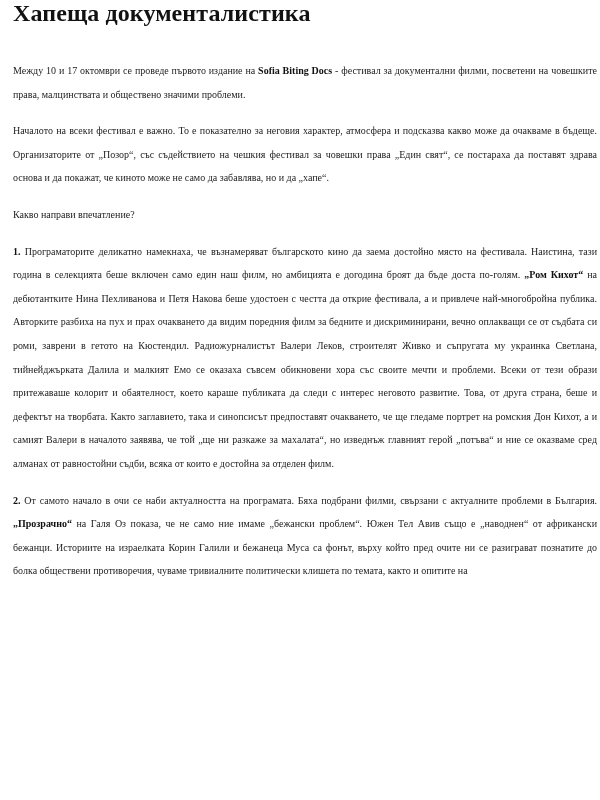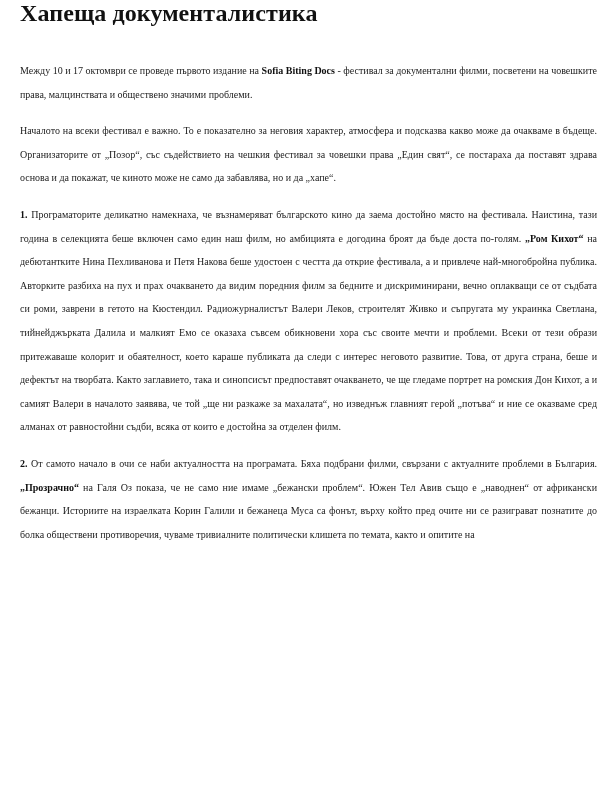--- a/index.html
+++ b/index.html
@@ -1,21 +1,21 @@
 <!DOCTYPE html>
 <html><head>
 <meta charset="utf-8">
 <style>
   html, body { margin: 0; padding: 0; background: #ffffff; }
   body {
     width: 600px; height: 800px; overflow: hidden;
     font-family: "Liberation Serif", "DejaVu Serif", serif;
     color: #1a1a1a;
   }
-  .page { padding: 0 3px 0 20px; box-sizing: border-box; width: 600px; }
+  .page { padding: 0 3px 0 13px; box-sizing: border-box; width: 600px; }
   h1 {
     font-family: "Liberation Serif", serif;
     font-size: 24px; font-weight: bold; margin: 0; padding-top: 0;
     line-height: 26px; letter-spacing: 0.1px; color: #111;
   }
   p {
     margin: 0; font-size: 10px; line-height: 23.6px;
     text-align: justify; color: #222;
   }
   .p1 { margin-top: 33px; }
@@ -29,20 +29,23 @@
   <h1>Хапеща документалистика</h1>
 
   <p class="p1">
     <span>Между 10 и 17 октомври се проведе първото издание на </span><b>Sofia Biting Docs</b><span> - фестивал за документални филми, посветени на човешките права, малцинствата и обществено значими проблеми.</span>
   </p>
 
   <p class="gap">
     <span>Началото на всеки фестивал е важно. То е показателно за неговия характер, атмосфера и подсказва какво може да очакваме в бъдеще. Организаторите от „Позор“, със съдействието на чешкия фестивал за човешки права „Един свят“, се постараха да поставят здрава основа и да покажат, че киното може не само да забавлява, но и да „хапе“.</span>
   </p>
 
+  <p class="gap">
+    <span>Какво направи впечатление?</span>
+  </p>
 
   <p class="gap">
     <b>1.</b><span> Програматорите деликатно намекнаха, че възнамеряват българското кино да заема достойно място на фестивала. Наистина, тази година в селекцията беше включен само един наш филм, но амбицията е догодина броят да бъде доста по-голям. </span><b>„Ром Кихот“</b><span> на дебютантките Нина Пехливанова и Петя Накова беше удостоен с честта да открие фестивала, а и привлече най-многобройна публика. Авторките разбиха на пух и прах очакването да видим поредния филм за бедните и дискриминирани, вечно оплакващи се от съдбата си роми, заврени в гетото на Кюстендил. Радиожурналистът Валери Леков, строителят Живко и съпругата му украинка Светлана, тийнейджърката Далила и малкият Емо се оказаха съвсем обикновени хора със своите мечти и проблеми. Всеки от тези образи притежаваше колорит и обаятелност, което караше публиката да следи с интерес неговото развитие. Това, от друга страна, беше и дефектът на творбата. Както заглавието, така и синопсисът предпоставят очакването, че ще гледаме портрет на ромския Дон Кихот, а и самият Валери в началото заявява, че той „ще ни разкаже за махалата“, но изведнъж главният герой „потъва“ и ние се оказваме сред алманах от равностойни съдби, всяка от които е достойна за отделен филм.</span>
   </p>
 
   <p class="gap">
     <b>2.</b><span> От самото начало в очи се наби актуалността на програмата. Бяха подбрани филми, свързани с актуалните проблеми в България. </span><b>„Прозрачно“</b><span> на Галя Оз показа, че не само ние имаме „бежански проблем“. Южен Тел Авив също е „наводнен“ от африкански бежанци. Историите на израелката Корин Галили и бежанеца Муса са фонът, върху който пред очите ни се разиграват познатите до болка обществени противоречия, чуваме тривиалните политически клишета по темата, както и опитите на</span>
   </p>
 </div>
 

